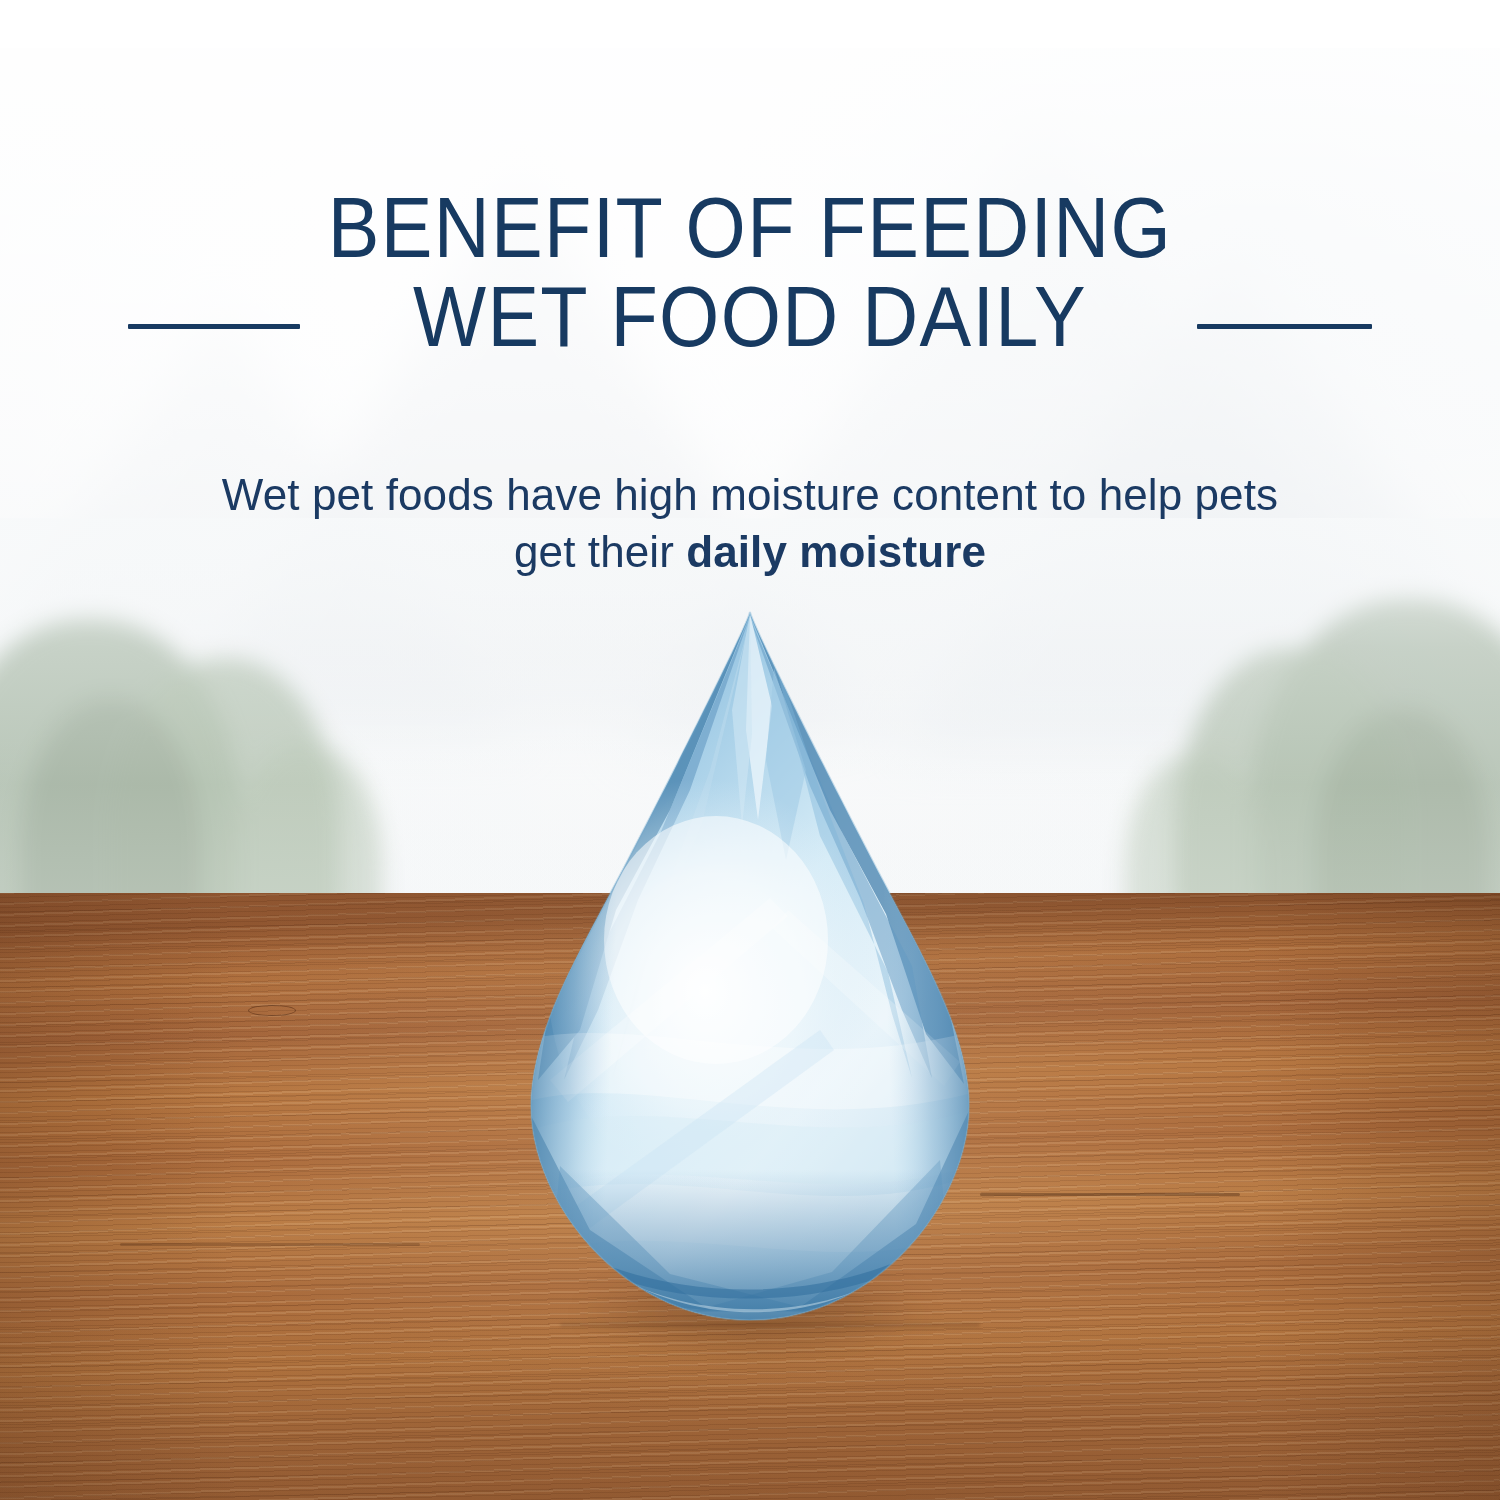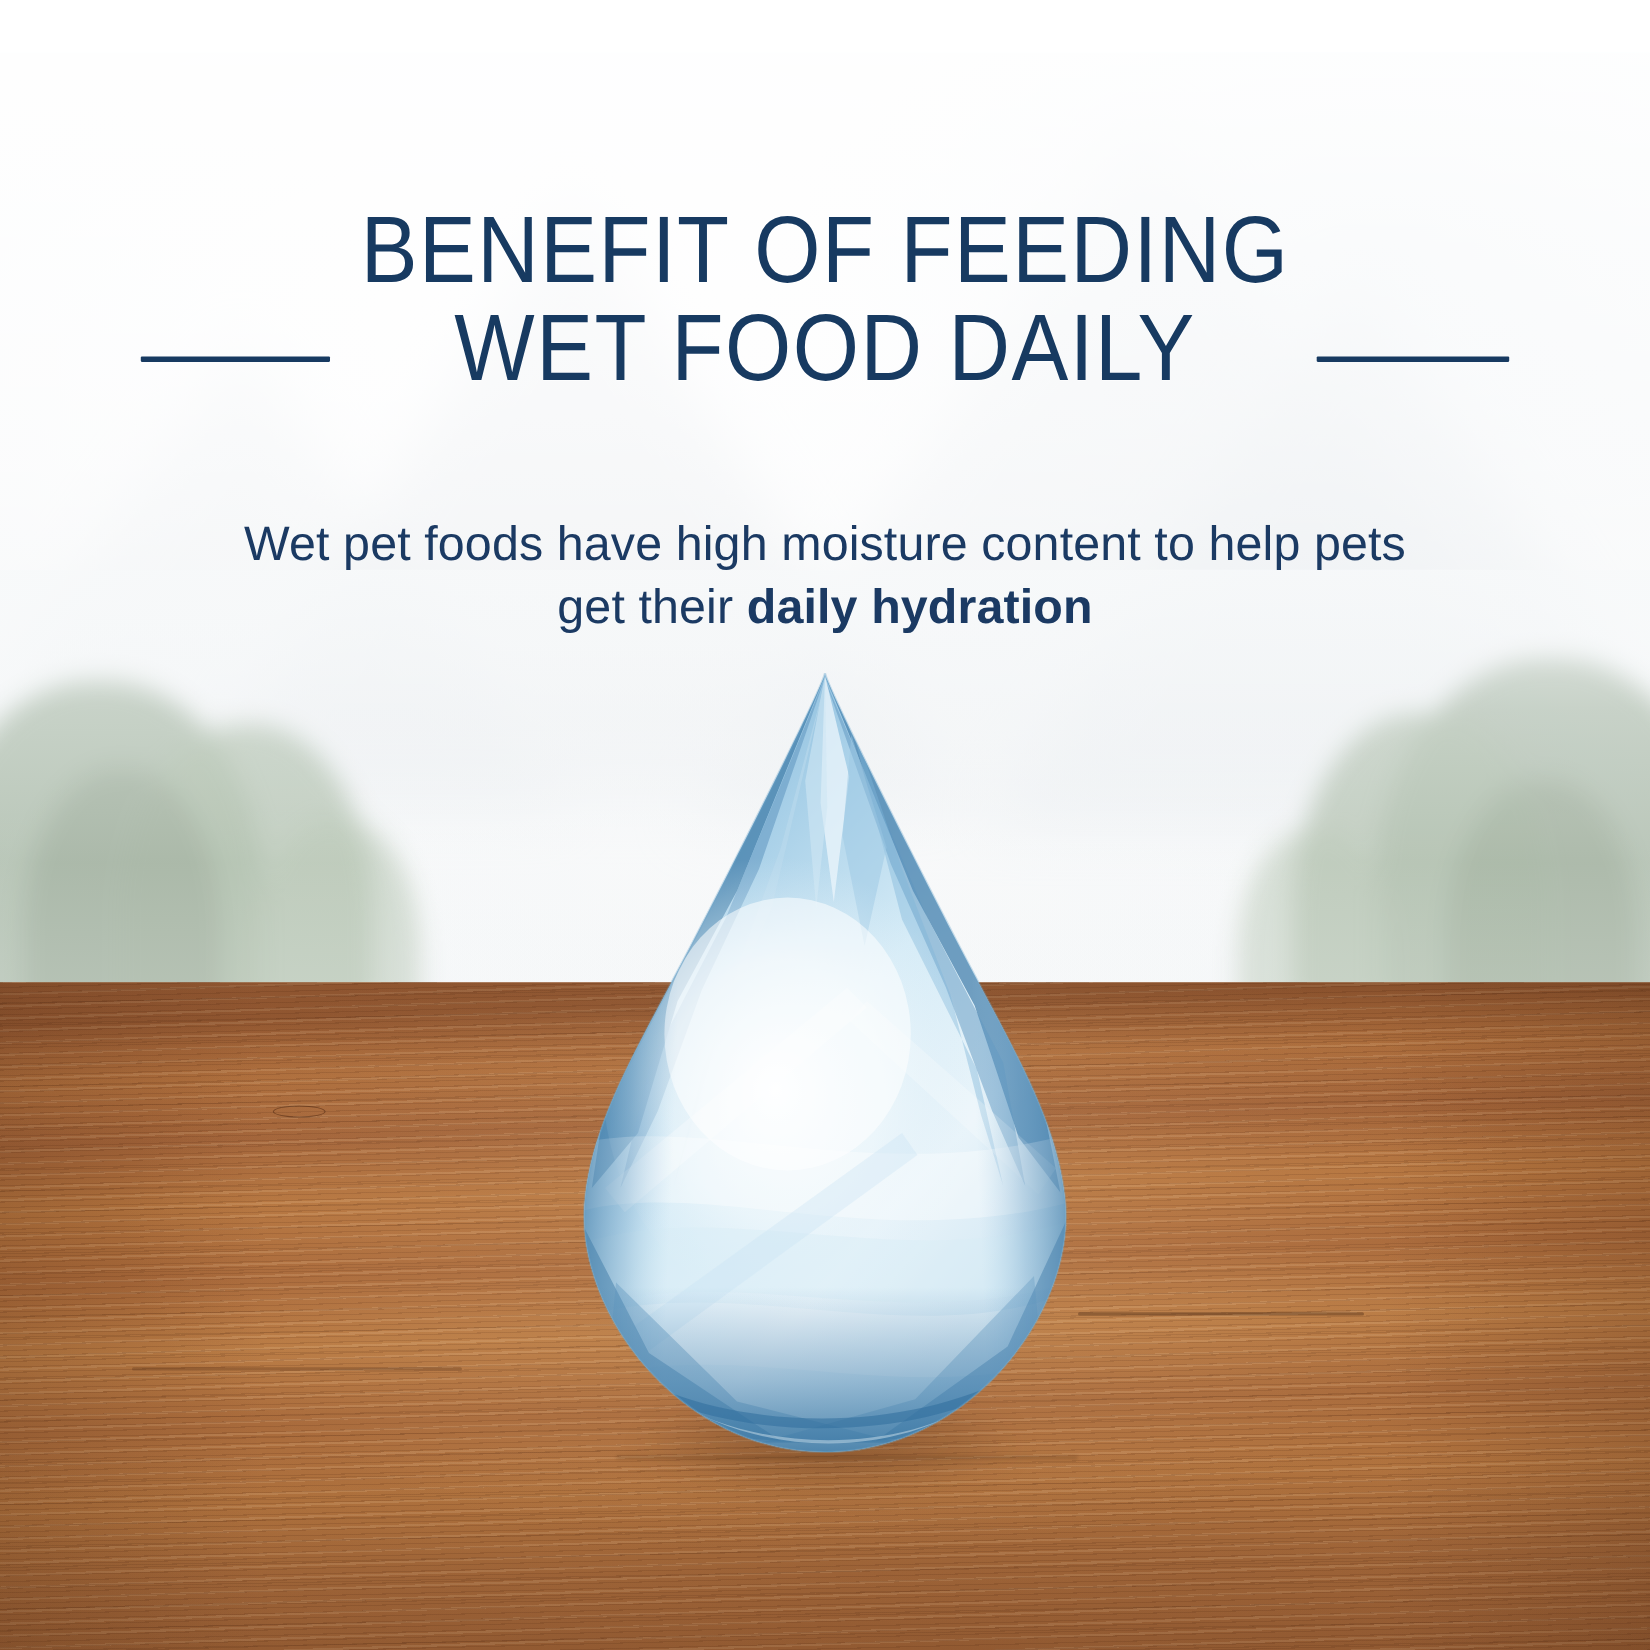--- a/index.html
+++ b/index.html
@@ -379,16 +379,16 @@
 
   <div class="headline">
     <span class="l1">BENEFIT OF FEEDING</span>
     <span class="l2">WET FOOD DAILY</span>
   </div>
 
   <div class="rule rule-left"></div>
   <div class="rule rule-right"></div>
 
   <div class="subhead">
-    <span>Wet pet foods have high moisture content to help pets get their </span><b>daily hydration</b>
+    <span>Wet pet foods have high moisture content to help pets get their </span><b>daily moisture</b>
   </div>
 
 </div>
 
 </body></html>

